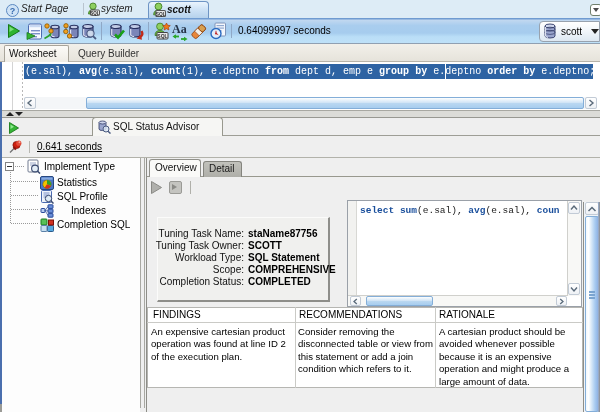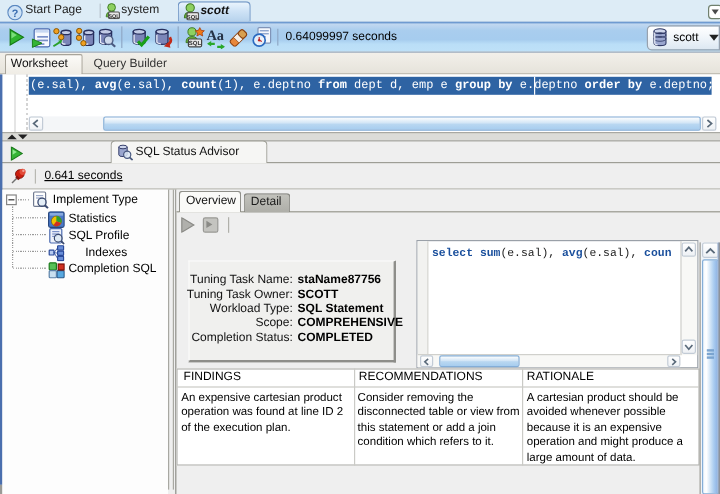--- a/index.html
+++ b/index.html
@@ -11,29 +11,29 @@
   .mono { font-family:"Liberation Mono", monospace; }
 </style>
 </head>
 <body>
 
 <div class="abs" style="left:0;top:0;width:600px;height:18px;background:#ddecf6;"></div>
 <svg class="abs" style="left:6px;top:4px;" width="13" height="13" viewBox="0 0 13 13">
   <circle cx="6.5" cy="6.5" r="6" fill="#cfe3f6" stroke="#5b88c0" stroke-width="1"></circle>
   <text x="6.5" y="9.8" font-size="9" font-weight="bold" fill="#3a6db0" text-anchor="middle" font-family="Liberation Sans">?</text>
 </svg>
-<div class="abs t11" style="left:21px;top:0;height:18px;line-height:18px;color:#222;">Start Page</div>
+<div class="abs t11" style="left:21px;top:0;height:18px;line-height:18px;color:#222;font-style:italic;">Start Page</div>
 <div class="abs" style="left:83px;top:3px;width:1px;height:12px;background:#b9c4ce;"></div>
 <svg class="abs" style="left:86px;top:2px;" width="14" height="14" viewBox="0 0 14 14">
   <circle cx="7" cy="4.2" r="3.2" fill="#8ed060" stroke="#3d7a22" stroke-width="0.8"></circle>
   <path d="M2.5 12 Q2.5 7.5 7 7.5 Q11.5 7.5 11.5 12 Z" fill="#6db53e" stroke="#3d7a22" stroke-width="0.8"></path>
   <rect x="4.5" y="8" width="9" height="5.6" rx="1" fill="#e8e8e8" stroke="#555"></rect>
   <text x="9" y="12.6" font-size="4.5" font-weight="bold" fill="#333" text-anchor="middle" font-family="Liberation Sans">SQL</text>
 </svg>
-<div class="abs t11" style="left:101px;top:0;height:14px;line-height:18px;color:#222;text-align:right;">system</div>
+<div class="abs t11" style="left:101px;top:0;height:14px;line-height:18px;font-style:italic;color:#222;text-align:right;">system</div>
 
 <div class="abs" style="left:148px;top:1px;width:61px;height:17px;border:1px solid #6e94c4;border-bottom:none;border-radius:4px 4px 0 0;background:linear-gradient(180deg,#eaf4fd 0%,#cfe3f6 45%,#b6d2ec 100%);"></div>
 <svg class="abs" style="left:151px;top:2px;" width="15" height="15" viewBox="0 0 14 14">
   <circle cx="7" cy="4.2" r="3.2" fill="#8ed060" stroke="#3d7a22" stroke-width="0.8"></circle>
   <path d="M2.5 12 Q2.5 7.5 7 7.5 Q11.5 7.5 11.5 12 Z" fill="#6db53e" stroke="#3d7a22" stroke-width="0.8"></path>
   <rect x="4.5" y="8" width="9" height="5.6" rx="1" fill="#e8e8e8" stroke="#555"></rect>
   <text x="9" y="12.6" font-size="4.5" font-weight="bold" fill="#333" text-anchor="middle" font-family="Liberation Sans">SQL</text>
 </svg>
 <div class="abs t11" style="left:167px;top:1px;height:17px;line-height:17px;font-style:italic;font-weight:bold;color:#111;">scott</div>
 

